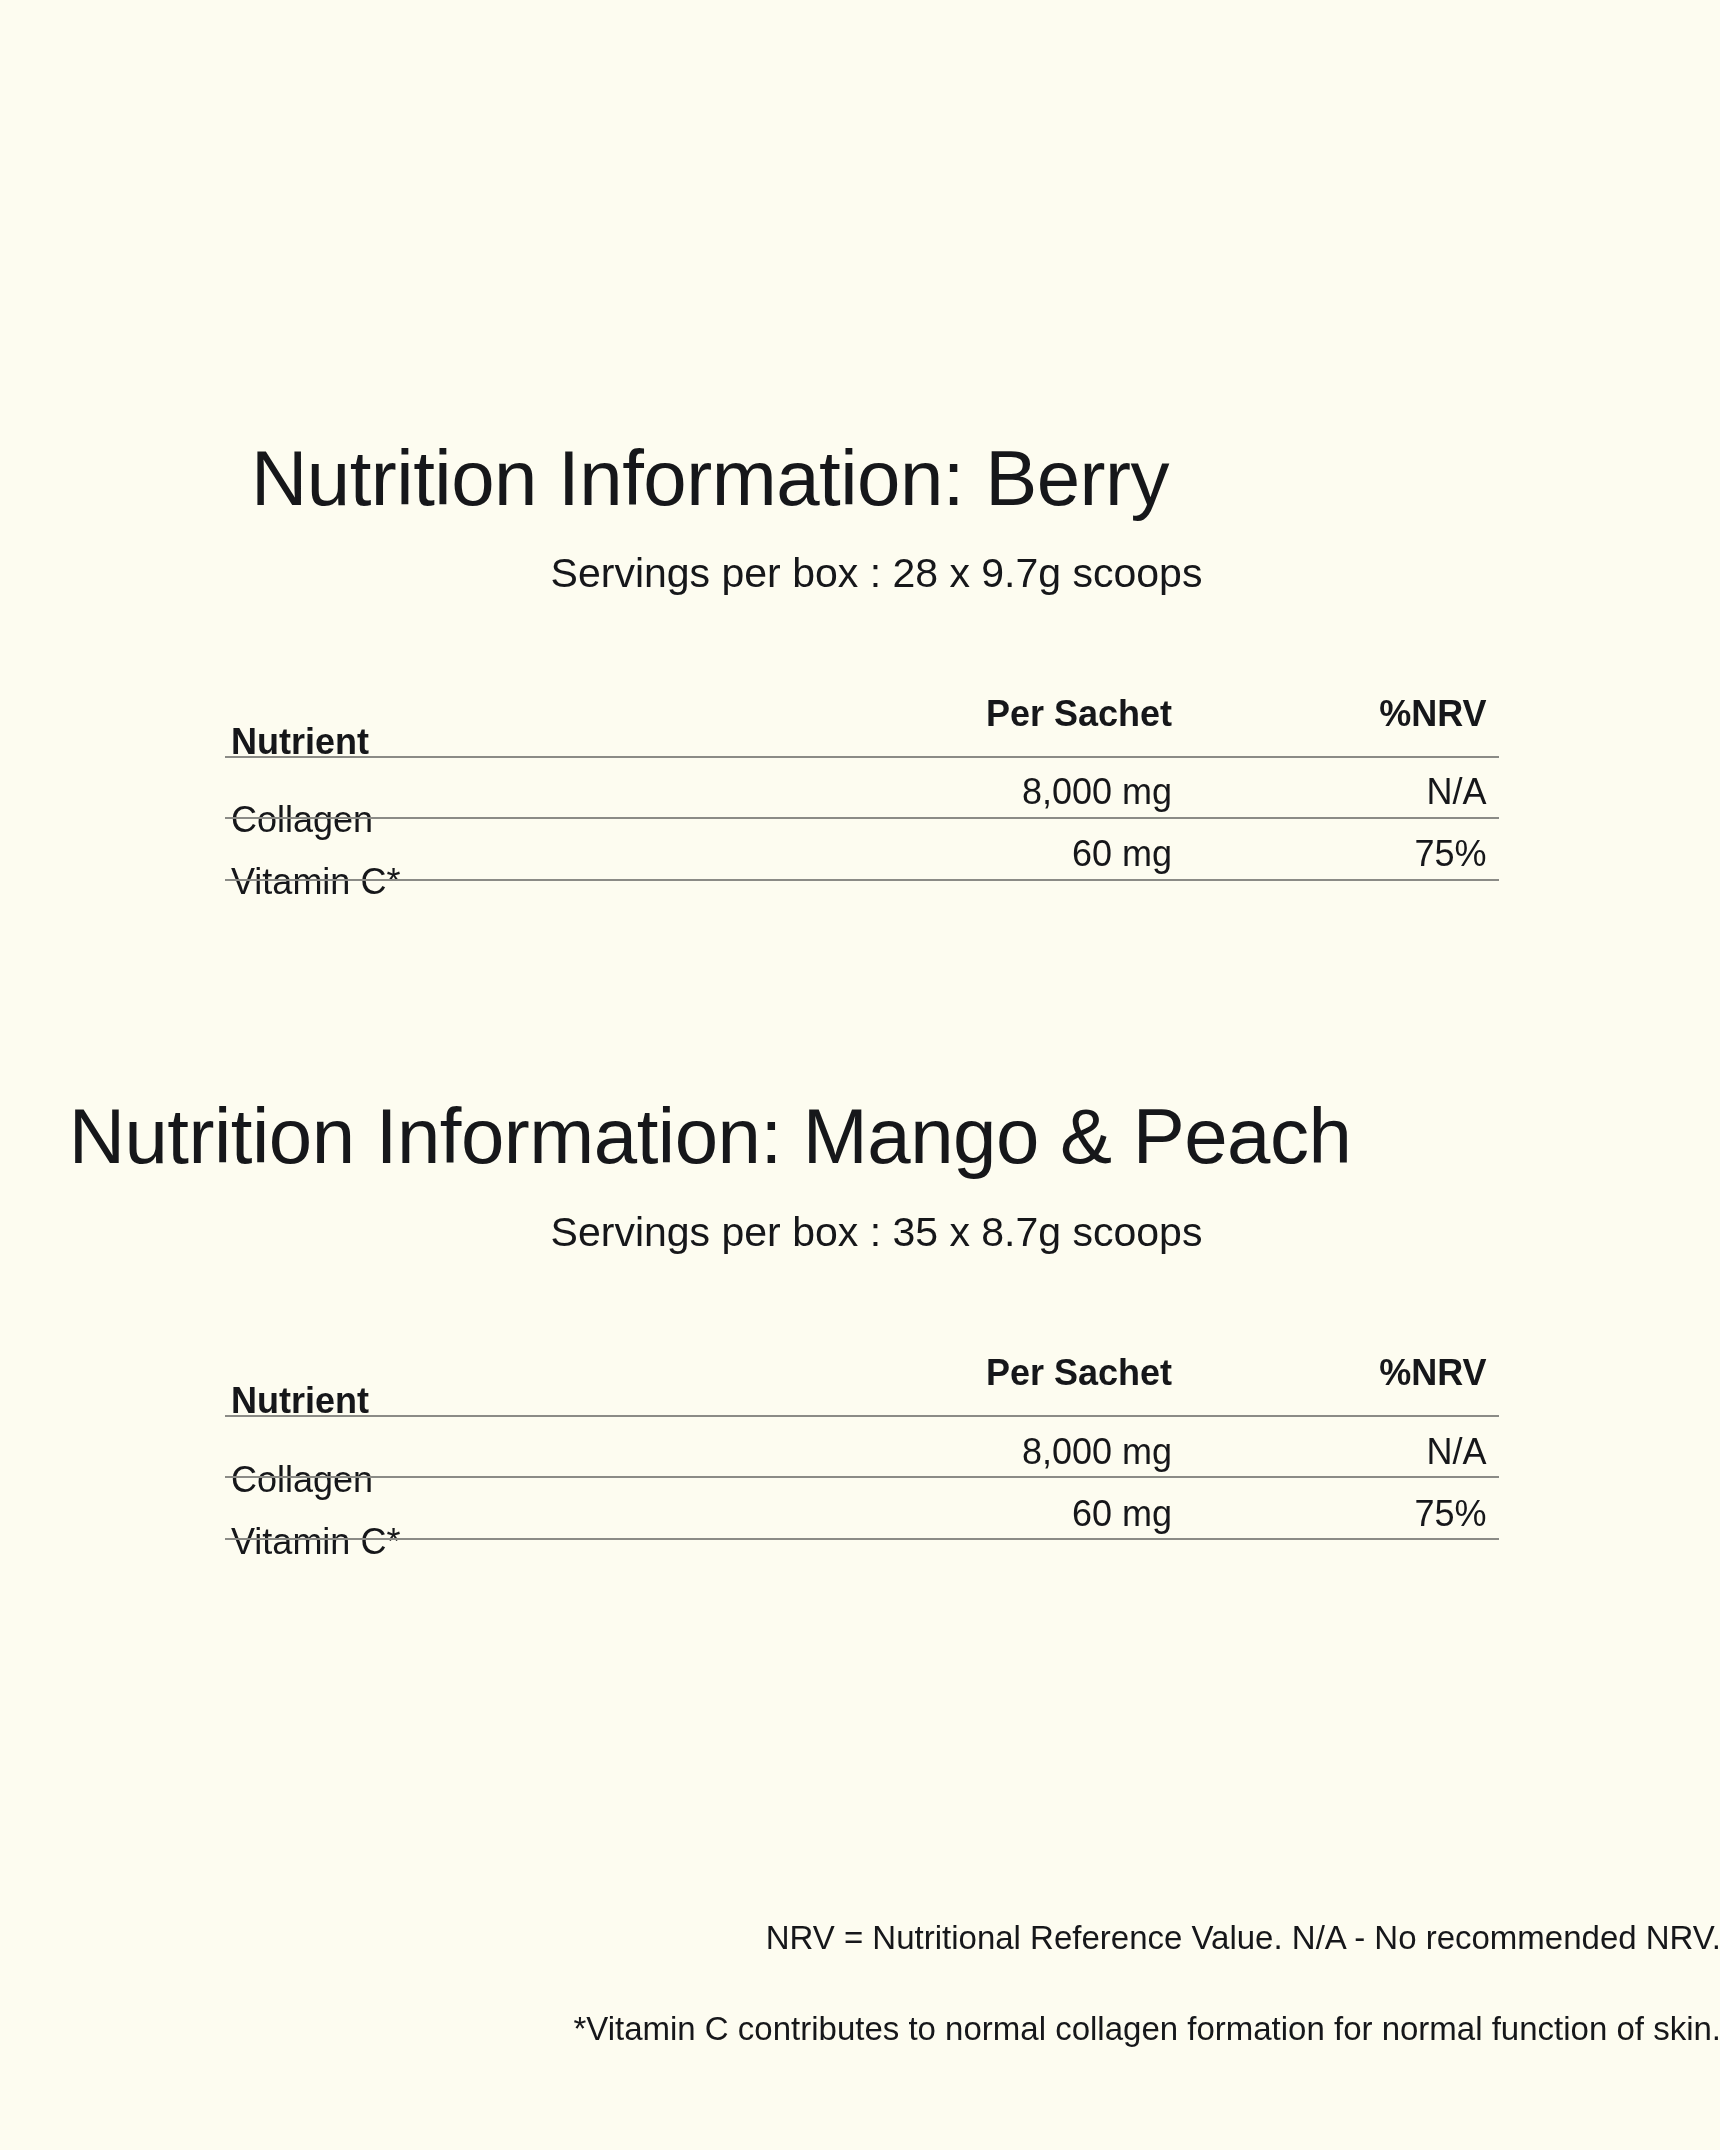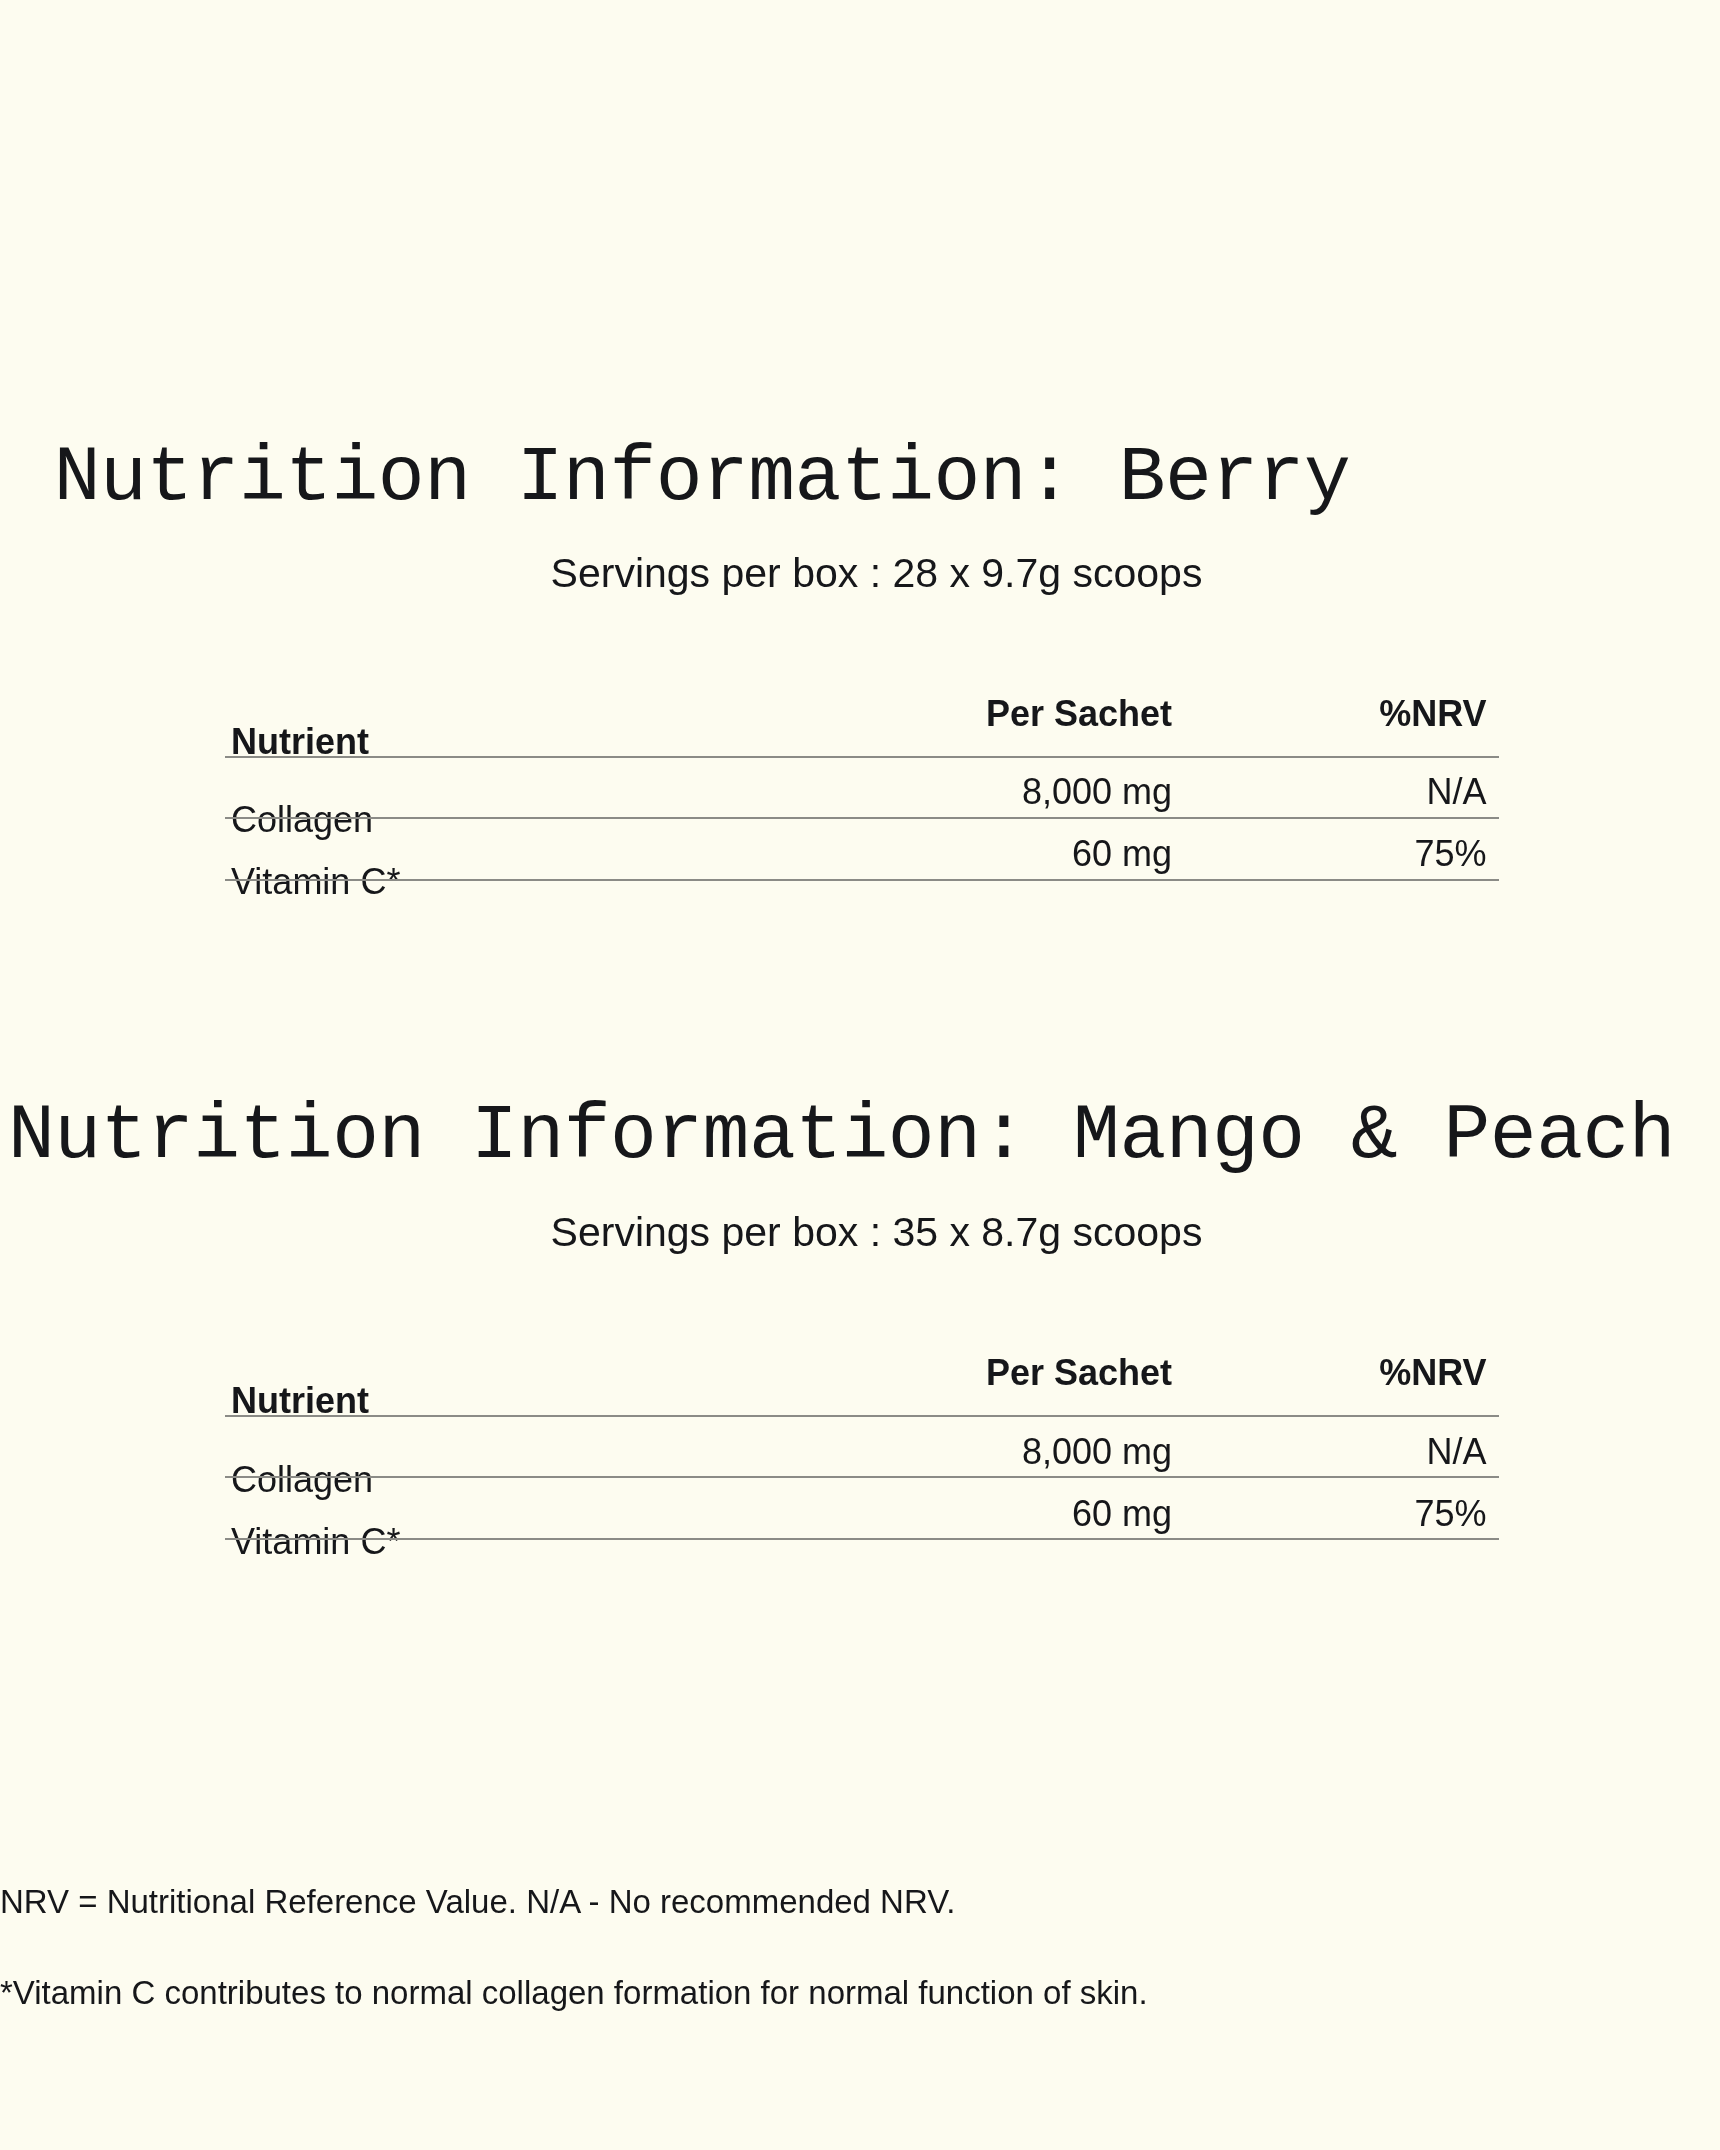--- a/index.html
+++ b/index.html
@@ -15,24 +15,24 @@
       overflow: hidden;
       font-family: "Liberation Sans", sans-serif;
     }
     .section {
       position: absolute;
       left: 0;
       width: 1721px;
     }
     .title {
       position: absolute;
-      left: 8px;
+      left: 16px;
       width: 1388px;
       text-align: center;
-      font-family: Liberation Mono, monospace;
+      font-family: Liberation Sans, sans-serif;
       font-size: 78px;
       line-height: 1;
       letter-spacing: -0.5px;
       white-space: nowrap;
     }
     .subtitle {
       position: absolute;
       left: 16px;
       width: 1721px;
       text-align: center;
@@ -61,24 +61,25 @@
       position: absolute;
       left: 0;
       width: 1274px;
       height: 1.9px;
       background: #8b8b86;
     }
     .footnote {
       position: absolute;
       left: 0;
       width: 1721px;
-      text-align: left;
+      text-align: right;
       font-size: 33px;
       line-height: 1;
       white-space: nowrap;
+      margin-top: 36px;
     }
   </style>
 </head>
 <body>
 
 <div class="section" style="top:0;">
   <div class="title" style="top:439px;">Nutrition Information: Berry</div>
   <div class="subtitle" style="top:553px;">Servings per box : 28 x 9.7g scoops</div>
 
   <div class="table" style="top:0;">

